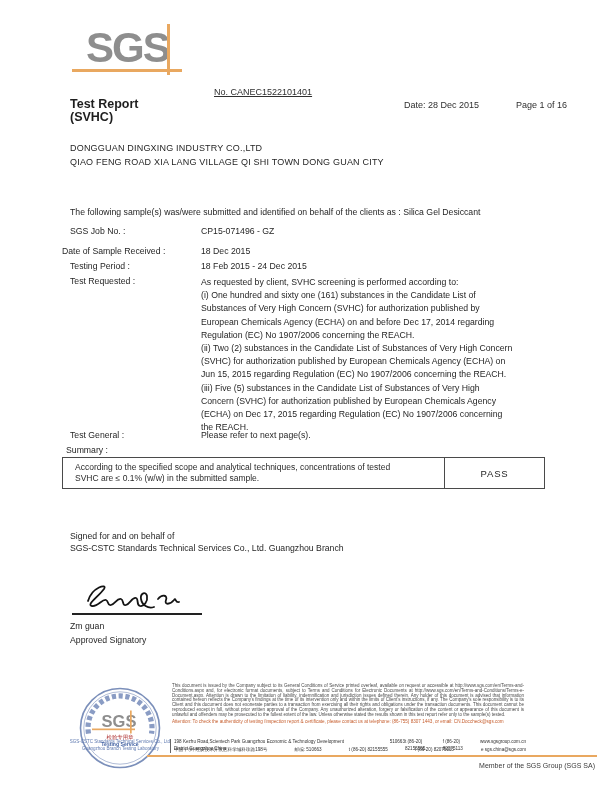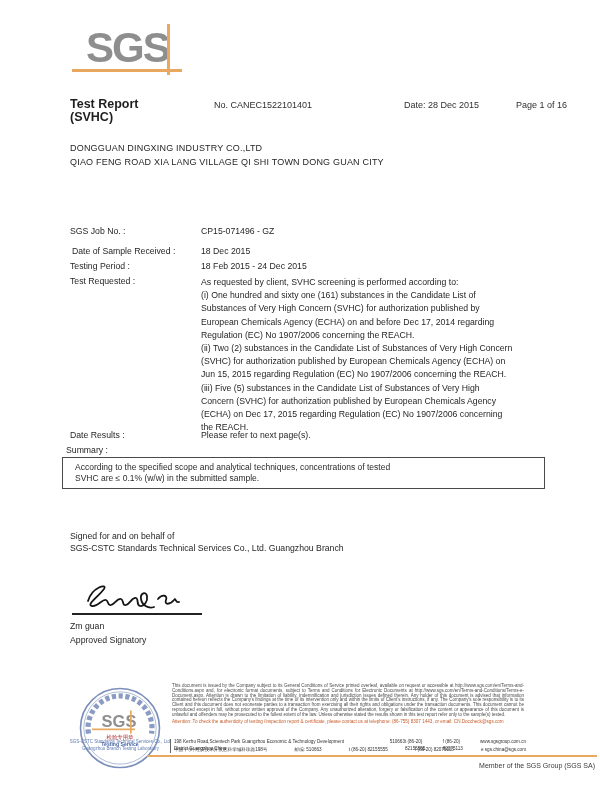--- a/index.html
+++ b/index.html
@@ -30,58 +30,60 @@
 <body>
 
 <div class="page">
 
   <div class="abs logo-text" style="left:86px;top:27px;">SGS</div>
   <div class="abs bar" style="left:72px;top:69px;width:110px;height:3px;"></div>
   <div class="abs bar" style="left:167px;top:24px;width:3px;height:51px;"></div>
 
   <div class="abs doc-title" style="left:70px;top:97px;">Test Report</div>
   <div class="abs doc-title" style="left:70px;top:110px;">(SVHC)</div>
-  <div class="abs meta" style="left:214px;top:100px;">No. CANEC1522101401</div>
+  <div class="abs meta" style="left:214px;top:87px;text-decoration:underline;">No. CANEC1522101401</div>
   <div class="abs meta" style="left:404px;top:100px;">Date: 28 Dec 2015</div>
   <div class="abs meta" style="left:516px;top:100px;">Page 1 of 16</div>
 
   <div class="abs client" style="left:70px;top:143px;">DONGGUAN DINGXING INDUSTRY CO.,LTD</div>
   <div class="abs client" style="left:70px;top:157px;">QIAO FENG ROAD XIA LANG VILLAGE QI SHI TOWN DONG GUAN CITY</div>
 
+  <div class="abs body-sm" style="left:70px;top:207px;">The following sample(s) was/were submitted and identified on behalf of the clients as : Silica Gel Desiccant</div>
 
   <div class="abs label" style="left:70px;top:226px;">SGS Job No. :</div>
   <div class="abs value" style="left:201px;top:226px;">CP15-071496 - GZ</div>
 
-  <div class="abs label" style="left:72px;top:246px;text-align:right;">Date of Sample Received :</div>
+  <div class="abs label" style="left:62px;top:246px;text-align:right;">Date of Sample Received :</div>
   <div class="abs value" style="left:201px;top:246px;">18 Dec 2015</div>
 
   <div class="abs label" style="left:70px;top:261px;">Testing Period :</div>
   <div class="abs value" style="left:201px;top:261px;">18 Feb 2015 - 24 Dec 2015</div>
 
   <div class="abs label" style="left:70px;top:276px;">Test Requested :</div>
   <div class="abs value ml" style="left:201px;top:276px;width:372px;">As requested by client, SVHC screening is performed according to:
 (i) One hundred and sixty one (161) substances in the Candidate List of
 Substances of Very High Concern (SVHC) for authorization published by
 European Chemicals Agency (ECHA) on and before Dec 17, 2014 regarding
 Regulation (EC) No 1907/2006 concerning the REACH.
 (ii) Two (2) substances in the Candidate List of Substances of Very High Concern
 (SVHC) for authorization published by European Chemicals Agency (ECHA) on
 Jun 15, 2015 regarding Regulation (EC) No 1907/2006 concerning the REACH.
 (iii) Five (5) substances in the Candidate List of Substances of Very High
 Concern (SVHC) for authorization published by European Chemicals Agency
 (ECHA) on Dec 17, 2015 regarding Regulation (EC) No 1907/2006 concerning
 the REACH.</div>
 
-  <div class="abs label" style="left:70px;top:430px;">Date Results :</div>
+  <div class="abs label" style="left:70px;top:430px;">Test General :</div>
   <div class="abs value" style="left:201px;top:430px;">Please refer to next page(s).</div>
 
   <div class="abs label" style="left:66px;top:445px;">Summary :</div>
   <div class="abs sum-box" style="left:62px;top:457px;width:481px;height:30px;">
     <div class="sum-left">According to the specified scope and analytical techniques, concentrations of tested
 SVHC are ≤ 0.1% (w/w) in the submitted sample.</div>
+    <div class="sum-right">PASS</div>
   </div>
 
   <div class="abs body-sm" style="left:70px;top:531px;">Signed for and on behalf of</div>
   <div class="abs body-sm" style="left:70px;top:543px;">SGS-CSTC Standards Technical Services Co., Ltd. Guangzhou Branch</div>
 
   <svg class="abs" style="left:78px;top:579px;" width="130" height="34" viewBox="0 0 130 34" aria-label="handwritten signature">
     <path d="M10,22 C14,8 30,4 26,10 C20,18 8,26 14,27 C20,28 24,20 28,21 C31,22 29,27 33,26 C37,25 39,19 43,20 C46,21 44,27 48,26 C52,25 54,18 58,19 C61,20 58,26 62,27 C66,28 70,22 69,17 C68,12 62,14 63,20 C64,26 70,30 76,28 M80,20 C84,15 90,16 88,21 C86,26 92,26 96,21 C98,18 97,24 101,23" stroke="#141414" stroke-width="1.8" fill="none" stroke-linecap="round" stroke-linejoin="round"></path>
   </svg>
   <div class="abs sig-line" style="left:72px;top:613px;width:130px;"></div>
   <div class="abs body-sm" style="left:70px;top:621px;">Zm guan</div>

